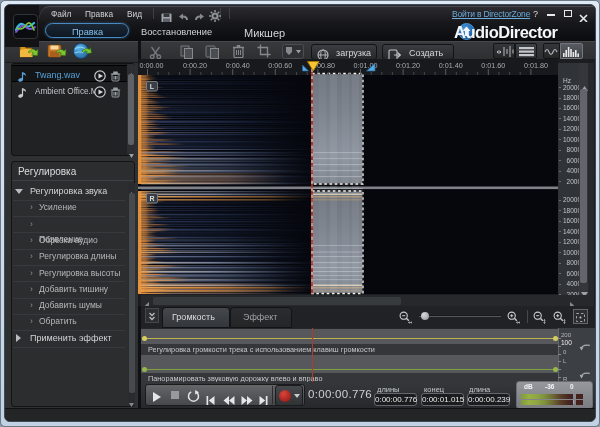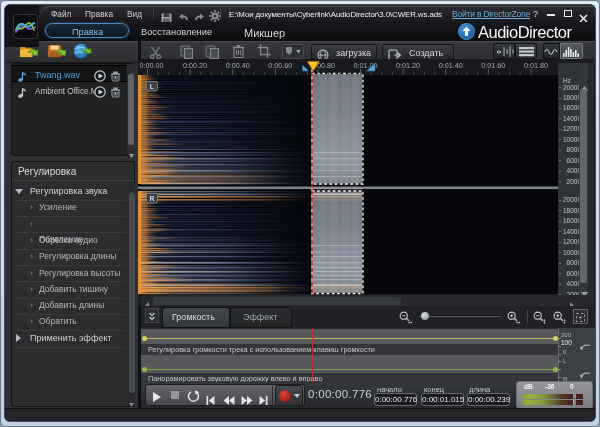--- a/index.html
+++ b/index.html
@@ -38,21 +38,20 @@
               <line x1="10" y1="6" x2="12" y2="6"></line>
               <line x1="1.8" y1="1.8" x2="3.2" y2="3.2"></line>
               <line x1="8.8" y1="8.8" x2="10.2" y2="10.2"></line>
               <line x1="8.8" y1="3.2" x2="10.2" y2="1.8"></line>
               <line x1="1.8" y1="10.2" x2="3.2" y2="8.8"></line>
             </g>
           </g>
           <circle cx="6" cy="6" r="1.5" fill="#2a2a2e"></circle>
         </svg></div>
 <div class="abs" style="left:224px;top:3px;width:1px;height:11px;background:#3e3e44"></div>
-<div class="txt" style="left:224px;top:4.5px;font-size:7.9px;color:#f0f1f2;letter-spacing:-0.1px">E:\Мои документы\Cyberlink\AudioDirector\3.0\CWER.ws.ads</div>
 <div class="txt" style="left:447px;top:3.5px;font-size:8.5px;color:#6cacdc;text-decoration:underline;letter-spacing:-0.2px">Войти в DirectorZone</div>
 <div class="txt" style="left:528px;top:4px;font-size:9px;color:#d8dadc;">?</div>
 <div class="abs" style="left:542px;top:9px;width:8px;height:2px;background:#e8eaec"></div>
 <div class="abs" style="left:559px;top:4.5px;width:8px;height:7.5px;border:1.3px solid #e8eaec"></div>
 <div class="abs" style="left:574px;top:4px;width:9px;height:9px"><svg width="9" height="9">
           <path d="M1 1 L8 8 M8 1 L1 8" stroke="#e8eaec" stroke-width="1.6"></path>
         </svg></div>
 <div class="abs" style="left:8px;top:9px;width:25px;height:25px;background:#0a0c10;border-radius:4px;border:1px solid #303338;z-index:5"><svg width="23" height="23" viewBox="0 0 23 23">
           <g fill="none" stroke-linecap="round">
             <path d="M2 15 Q6 6 10 10 T20 8" stroke="#3ab8e0" stroke-width="2.2"></path>
@@ -69,21 +68,21 @@
           <defs>
             <radialGradient id="bl" cx="0.4" cy="0.35" r="0.8">
               <stop offset="0" stop-color="#4a9ade"></stop>
               <stop offset="0.7" stop-color="#1e62a8"></stop>
               <stop offset="1" stop-color="#124a86"></stop>
             </radialGradient>
           </defs>
           <circle cx="8.5" cy="8.5" r="8" fill="url(#bl)" stroke="#5aaae0" stroke-width="0.8"></circle>
           <path d="M8.5 3.5 L12.5 8 L10 8 L10 13 L7 13 L7 8 L4.5 8 Z" fill="#f2f4f6"></path>
         </svg></div>
-<div class="txt" style="left:473px;top:17.5px;font-size:16.5px;color:#f4f6f8;font-weight:normal;letter-spacing:-0.5px">AudioDirector</div>
+<div class="txt" style="left:449px;top:17.5px;font-size:16.5px;color:#f4f6f8;font-weight:bold;letter-spacing:-0.5px">AudioDirector</div>
 <div class="abs" style="left:0;top:36px;width:592px;height:22px;background:linear-gradient(#37393c,#2b2d2f);border-top:1px solid #46484c;border-bottom:1px solid #1a1b1d"></div>
 <div class="abs" style="left:133px;top:36px;width:3px;height:367px;background:#101114"></div>
 <div class="abs" style="left:14px;top:38px;width:20px;height:17px"><svg width="20" height="17">
           <path d="M1 4 L1 14 L13 14 L13 5 L7 5 L5.5 3 L1 3 Z" fill="#d8921c" stroke="#7a4c0a" stroke-width="0.7"></path>
           <path d="M1 7 L5 6 L14 6 L13.5 14 L1 14 Z" fill="#efb83e"></path>
           <path d="M9 9 Q14 4 17 8 L19 6.5 L18.5 12.5 L12.5 12 L14.5 10.2 Q12 7.5 10.5 10 Z" fill="#7cc832" stroke="#3f7a10" stroke-width="0.6"></path>
         </svg></div>
 <div class="abs" style="left:42px;top:38px;width:20px;height:17px"><svg width="20" height="17">
           <rect x="1" y="2" width="13" height="12" rx="1.5" fill="#c87828" stroke="#7a420a" stroke-width="0.7"></rect>
           <rect x="3.5" y="2.5" width="8" height="4" fill="#f8d8a0"></rect>
@@ -259,21 +258,21 @@
 <div class="txt" style="left:25px;top:246.20000000000005px;font-size:8.5px;color:#8f9397;">›</div>
 <div class="txt" style="left:34px;top:246.20000000000005px;font-size:8.5px;color:#b6b8ba;">Регулировка длины</div>
 <div class="abs" style="left:8px;top:260.0px;width:112px;height:1px;background:#37393c"></div>
 <div class="txt" style="left:25px;top:262.50000000000006px;font-size:8.5px;color:#8f9397;">›</div>
 <div class="txt" style="left:34px;top:262.50000000000006px;font-size:8.5px;color:#b6b8ba;">Регулировка высоты</div>
 <div class="abs" style="left:8px;top:276.3px;width:112px;height:1px;background:#37393c"></div>
 <div class="txt" style="left:25px;top:278.80000000000007px;font-size:8.5px;color:#8f9397;">›</div>
 <div class="txt" style="left:34px;top:278.80000000000007px;font-size:8.5px;color:#b6b8ba;">Добавить тишину</div>
 <div class="abs" style="left:8px;top:292.6px;width:112px;height:1px;background:#37393c"></div>
 <div class="txt" style="left:25px;top:295.1000000000001px;font-size:8.5px;color:#8f9397;">›</div>
-<div class="txt" style="left:34px;top:295.1000000000001px;font-size:8.5px;color:#b6b8ba;">Добавить длины</div>
+<div class="txt" style="left:34px;top:295.1000000000001px;font-size:8.5px;color:#b6b8ba;">Добавить шумы</div>
 <div class="abs" style="left:8px;top:308.9px;width:112px;height:1px;background:#37393c"></div>
 <div class="txt" style="left:25px;top:311.4000000000001px;font-size:8.5px;color:#8f9397;">›</div>
 <div class="txt" style="left:34px;top:311.4000000000001px;font-size:8.5px;color:#b6b8ba;">Обратить</div>
 <div class="abs" style="left:8px;top:325.2px;width:112px;height:1px;background:#37393c"></div>
 <div class="abs" style="left:11px;top:328.7000000000001px;width:0;height:0;border-top:4px solid transparent;border-bottom:4px solid transparent;border-left:5px solid #b8bcc0"></div>
 <div class="txt" style="left:25px;top:327.7000000000001px;font-size:9px;color:#d2d4d6;">Применить эффект</div>
 <div class="abs" style="left:8px;top:341.5px;width:112px;height:1px;background:#37393c"></div>
 <div class="abs" style="left:123px;top:178px;width:7px;height:222px;background:#292b2e"></div>
 <div class="abs" style="left:123px;top:179px;width:7px;height:8px"><svg width="7" height="8">
           <path d="M3.5 2 L6 6 L1 6 Z" fill="#85898d"></path>
@@ -853,21 +852,21 @@
           <path d="M6 0 L11.5 4.5 L6 9 Z" fill="#e4e6e8"></path>
         </svg></div>
 <div class="abs" style="left:254px;top:385.5px;width:9px;height:9px"><svg width="9" height="9">
           <path d="M0.5 0 L6.2 4.5 L0.5 9 Z" fill="#e4e6e8"></path>
           <rect x="6.8" y="0" width="1.7" height="9" fill="#e4e6e8"></rect>
         </svg></div>
 <div class="abs" style="left:270px;top:380px;width:28px;height:21px;background:linear-gradient(#46484c,#303234);border:1px solid #1a1b1d;border-radius:3px"></div>
 <div class="abs" style="left:274px;top:384.5px;width:12px;height:12px;background:radial-gradient(circle at 38% 32%,#d8453a,#8e1210);border-radius:50%"></div>
 <div class="abs" style="left:289px;top:388.5px;width:0;height:0;border-left:3.5px solid transparent;border-right:3.5px solid transparent;border-top:4.5px solid #c8ccd0"></div>
 <div class="txt" style="left:303px;top:383px;font-size:11.5px;color:#ccd0d4;letter-spacing:0.3px">0:00:00.776</div>
-<div class="txt" style="left:372px;top:379.5px;font-size:7.5px;color:#c4c8cc;">начало</div>
+<div class="txt" style="left:372px;top:379.5px;font-size:7.5px;color:#c4c8cc;">длины</div>
 <div class="txt" style="left:419px;top:379.5px;font-size:7.5px;color:#c4c8cc;text-align:center;">конец</div>
 <div class="txt" style="left:464px;top:379.5px;font-size:7.5px;color:#c4c8cc;">длина</div>
 <div class="abs" style="left:369px;top:388px;width:43px;height:13px;background:#1a1c1e;border:1px solid #64686d;border-radius:3px;text-align:center;font-size:8px;color:#e8eaec;line-height:12px">0:00:00.776</div>
 <div class="abs" style="left:416px;top:388px;width:43px;height:13px;background:#1a1c1e;border:1px solid #64686d;border-radius:3px;text-align:center;font-size:8px;color:#e8eaec;line-height:12px">0:00:01.015</div>
 <div class="abs" style="left:462px;top:388px;width:43px;height:13px;background:#1a1c1e;border:1px solid #64686d;border-radius:3px;text-align:center;font-size:8px;color:#e8eaec;line-height:12px">0:00:00.239</div>
 <div class="abs" style="left:511px;top:375.5px;width:77px;height:28px;background:linear-gradient(#96989e,#7a7c82);border-radius:3px;border:1px solid #6a6c72"></div>
 <div class="txt" style="left:519px;top:378px;font-size:6.5px;color:#f4f5f6;font-weight:bold">dB</div>
 <div class="txt" style="left:540px;top:378px;font-size:6.5px;color:#f4f5f6;font-weight:bold">-36</div>
 <div class="txt" style="left:565px;top:378px;font-size:6.5px;color:#f4f5f6;font-weight:bold">0</div>
 <div class="abs" style="left:516px;top:384.5px;width:54px;height:4px"><svg width="54" height="4">

